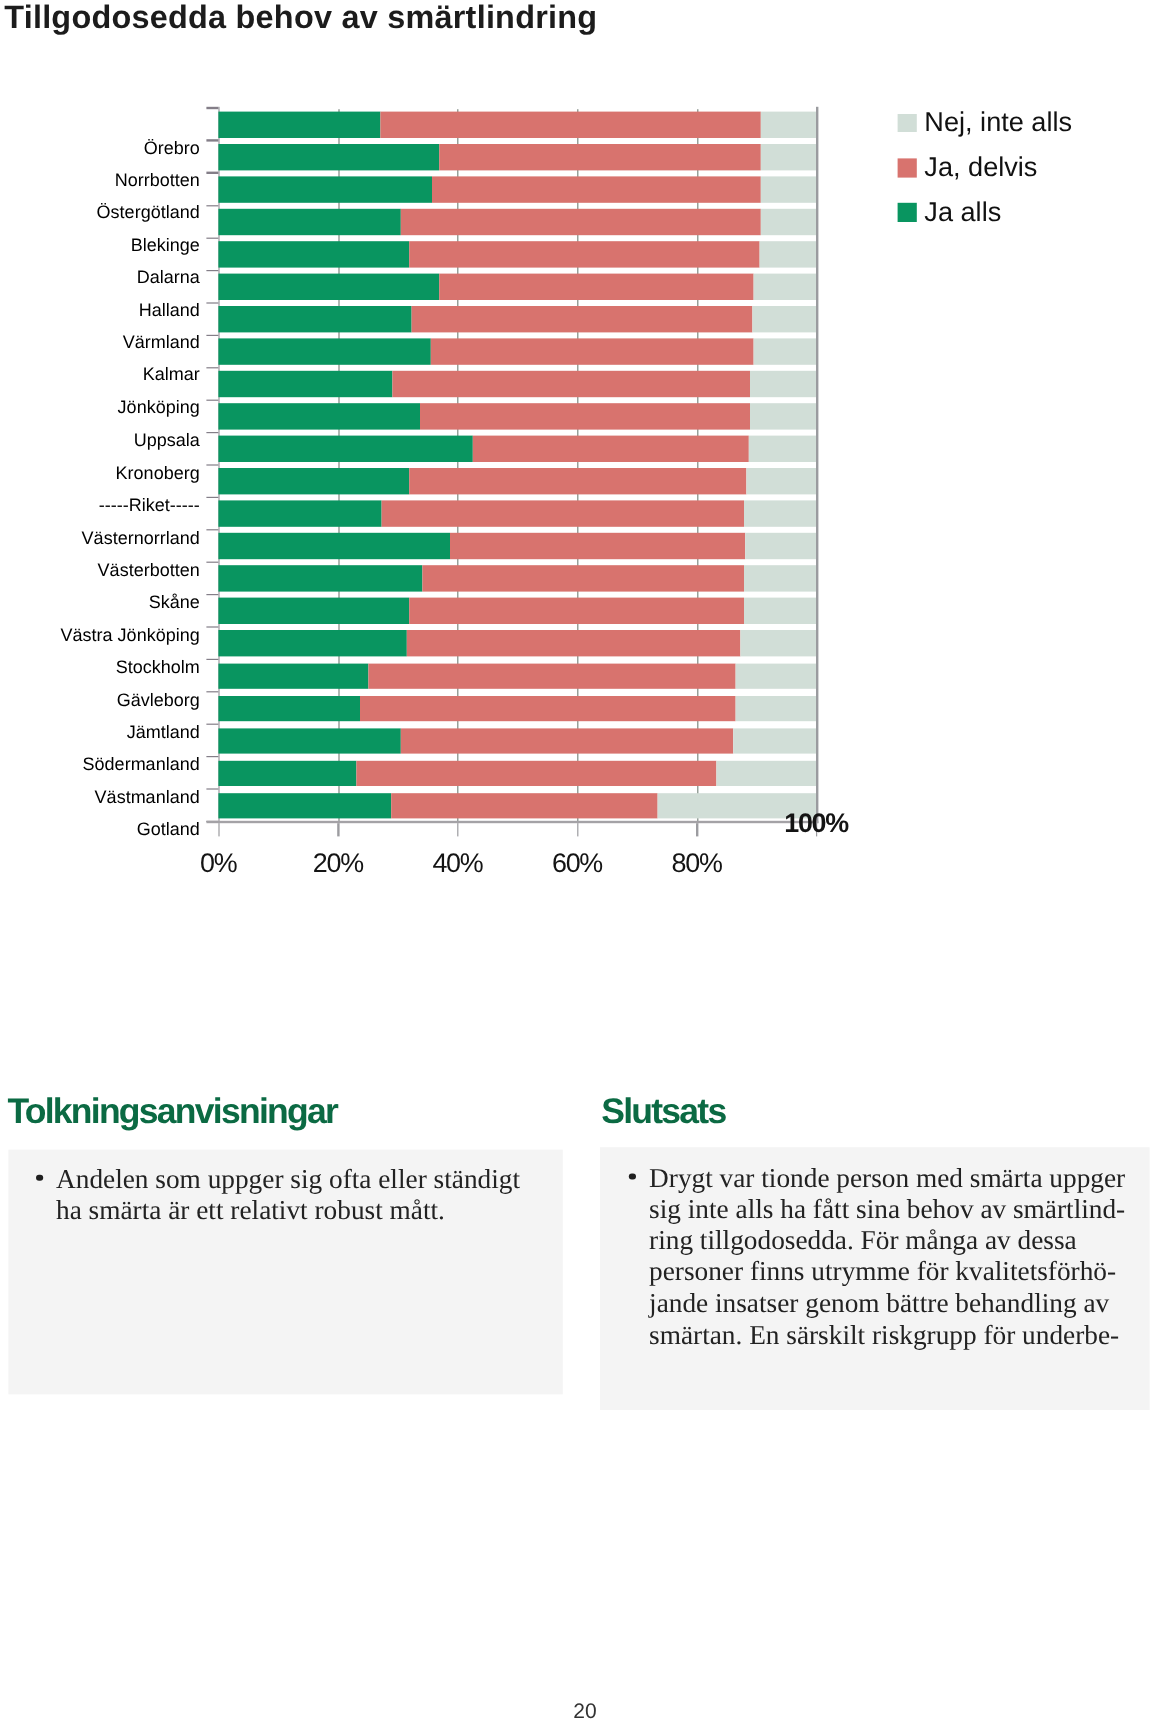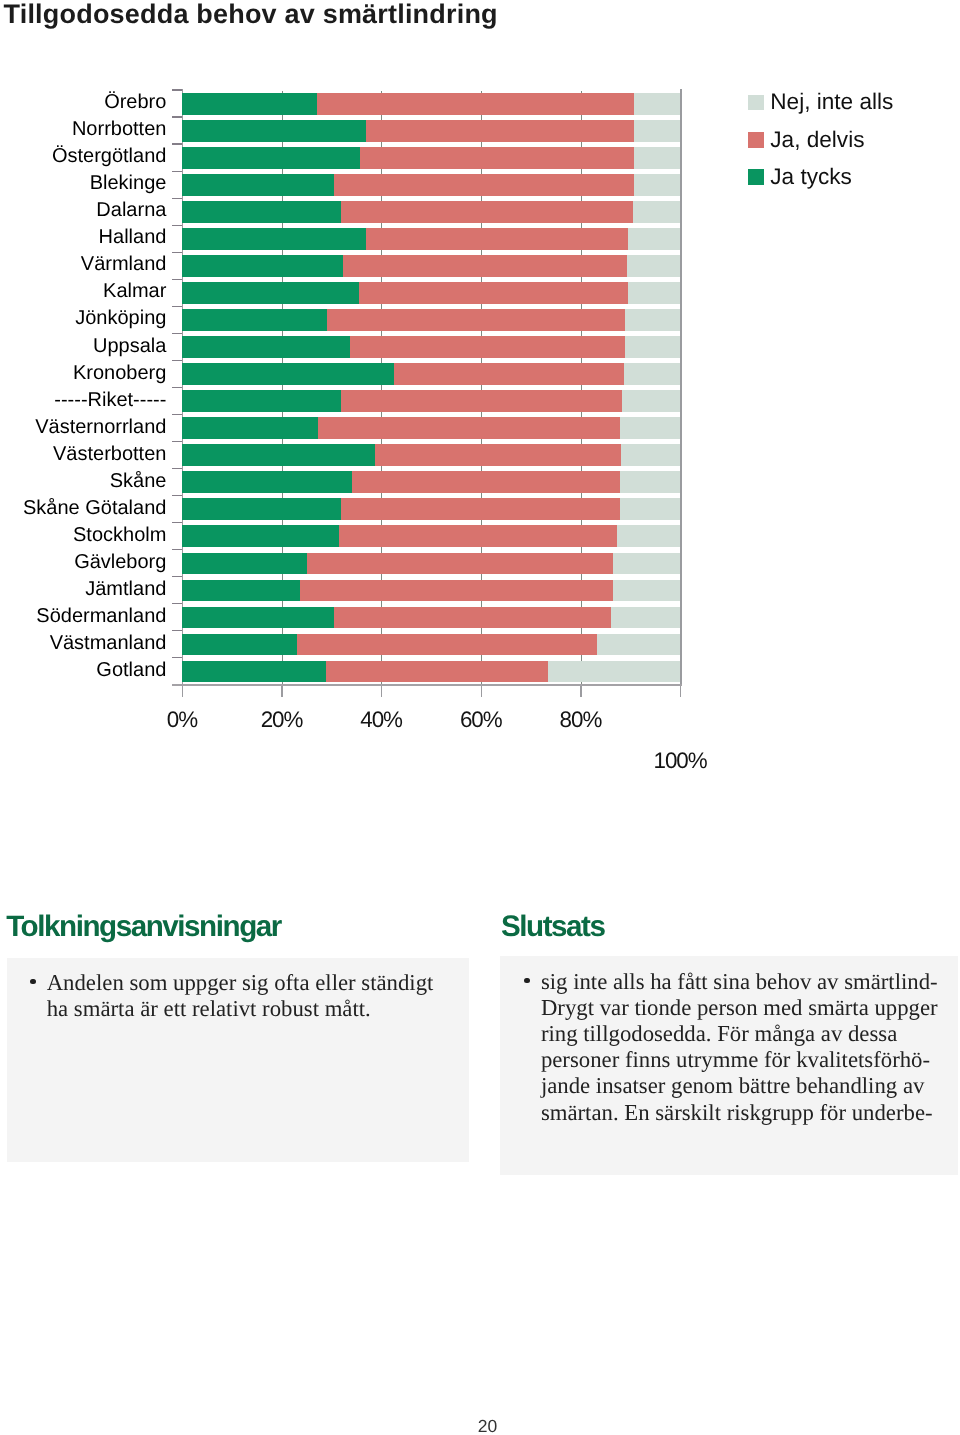--- a/index.html
+++ b/index.html
@@ -15,22 +15,22 @@
 
   
   #chart{position:absolute;left:0;top:0;width:960px;height:740px;}
   #plot{position:absolute;left:0;top:0;width:960px;height:740px;}
   .gridline{position:absolute;width:1px;background:#808080;}
   .axisline{position:absolute;background:#808080;}
   .tick{position:absolute;width:1px;background:#808080;}
   .ytick{position:absolute;height:1.4px;background:#847e88;}
   .bar{position:absolute;height:21.6px;}
   .seg{position:absolute;top:0;height:100%;}
-  .catlabel{position:absolute;font-size:20px;color:#000;text-align:right;white-space:nowrap;
-     font-family:"Liberation Sans",sans-serif;}
+  .catlabel{position:absolute;font-size:15px;color:#000;text-align:right;white-space:nowrap;
+     font-family:"Liberation Sans",sans-serif;margin-top:24px;}
   .xticklabel{position:absolute;font-size:22.4px;font-weight:400;color:#141414;text-align:center;
      letter-spacing:-1.05px;text-indent:-1.05px;font-family:"Liberation Sans",sans-serif;}
   .legend-swatch{position:absolute;width:15.4px;height:15.7px;}
   .legend-label{position:absolute;font-size:22.6px;color:#111;white-space:nowrap;
      font-family:"Liberation Sans",sans-serif;}
 
   
   #caption{position:absolute;left:5.5px;top:786px;width:952px;margin:0;
      font-family:"Liberation Serif",serif;font-size:19.2px;line-height:25.2px;
      font-style:italic;color:#1d1d1d;text-align:left;}
@@ -169,21 +169,21 @@
           <div class="seg" style="left:437.92px;width:60.28px;background:#d1ded7;"></div>
         </div>
         <div class="ytick" style="left:171.80px;top:467.85px;width:10.6px;"></div>
         <div class="catlabel" style="right:793.60px;top:469.66px;">Skåne</div>
         <div class="bar" style="left:182.40px;top:498.44px;width:498.20px;">
           <div class="seg" style="left:0.00px;width:158.43px;background:#099560;"></div>
           <div class="seg" style="left:158.43px;width:278.99px;background:#d8736e;"></div>
           <div class="seg" style="left:437.42px;width:60.78px;background:#d1ded7;"></div>
         </div>
         <div class="ytick" style="left:171.80px;top:494.88px;width:10.6px;"></div>
-        <div class="catlabel" style="right:793.60px;top:496.69px;">Skåne Götaland</div>
+        <div class="catlabel" style="right:793.60px;top:496.69px;">Västra Jönköping</div>
         <div class="bar" style="left:182.40px;top:525.47px;width:498.20px;">
           <div class="seg" style="left:0.00px;width:156.43px;background:#099560;"></div>
           <div class="seg" style="left:156.43px;width:278.00px;background:#d8736e;"></div>
           <div class="seg" style="left:434.43px;width:63.77px;background:#d1ded7;"></div>
         </div>
         <div class="ytick" style="left:171.80px;top:521.91px;width:10.6px;"></div>
         <div class="catlabel" style="right:793.60px;top:523.72px;">Stockholm</div>
         <div class="bar" style="left:182.40px;top:552.51px;width:498.20px;">
           <div class="seg" style="left:0.00px;width:125.05px;background:#099560;"></div>
           <div class="seg" style="left:125.05px;width:305.89px;background:#d8736e;"></div>
@@ -226,50 +226,50 @@
         <div class="xticklabel" style="left:122.40px;top:706.90px;width:120px;">0%</div>
         <div class="tick" style="left:281.49px;top:685.80px;width:1.1px;height:11px;background:#9c9ca0;"></div>
         <div class="xticklabel" style="left:222.04px;top:706.90px;width:120px;">20%</div>
         <div class="tick" style="left:381.13px;top:685.80px;width:1.1px;height:11px;background:#9c9ca0;"></div>
         <div class="xticklabel" style="left:321.68px;top:706.90px;width:120px;">40%</div>
         <div class="tick" style="left:480.77px;top:685.80px;width:1.1px;height:11px;background:#9c9ca0;"></div>
         <div class="xticklabel" style="left:421.32px;top:706.90px;width:120px;">60%</div>
         <div class="tick" style="left:580.41px;top:685.80px;width:1.1px;height:11px;background:#9c9ca0;"></div>
         <div class="xticklabel" style="left:520.96px;top:706.90px;width:120px;">80%</div>
         <div class="tick" style="left:680.05px;top:685.80px;width:1.1px;height:11px;background:#9c9ca0;"></div>
-        <div class="xticklabel" style="left:620.60px;top:748px;width:120px;">100%</div>
+        <div class="xticklabel" style="left:620.60px;top:673px;width:120px;font-weight:bold;">100%</div>
       </div>
     <div id="legend">
         <div class="legend-swatch" style="left:748.3px;top:94.70px;background:#d1ded7;"></div>
         <div class="legend-label" style="left:770.30px;top:89.40px;">Nej, inte alls</div>
         <div class="legend-swatch" style="left:748.3px;top:132.00px;background:#d8736e;"></div>
         <div class="legend-label" style="left:770.30px;top:126.70px;">Ja, delvis</div>
         <div class="legend-swatch" style="left:748.3px;top:169.30px;background:#099560;"></div>
-        <div class="legend-label" style="left:770.30px;top:164.00px;">Ja tycks</div>
+        <div class="legend-label" style="left:770.30px;top:164.00px;">Ja alls</div>
       </div>
   </div>
 
 
   <h2 class="col-heading" id="heading-0" style="left: 6.2px; top: 912px;">Tolkningsanvisningar</h2>
   <div class="box" id="box-0" style="left: 6.5px; top: 958px; width: 462px; height: 204px;"></div>
   <div class="bullets" id="bullets-0" style="left: 30.3px; top: 969.6px; width: 418px;">
       <div class="bullet">
         <span class="dot"></span>
         <div class="tline">Andelen som uppger sig ofta eller ständigt</div>
         <div class="tline">ha smärta är ett relativt robust mått.</div>
       </div>
     </div>
 
   <h2 class="col-heading" id="heading-1" style="left: 501px; top: 912px;">Slutsats</h2>
   <div class="box" id="box-1" style="left: 500px; top: 955.9px; width: 457.5px; height: 219px;"></div>
   <div class="bullets" id="bullets-1" style="left: 524.5px; top: 968.6px; width: 413px;">
       <div class="bullet">
         <span class="dot"></span>
+        <div class="tline">Drygt var tionde person med smärta uppger</div>
         <div class="tline">sig inte alls ha fått sina behov av smärtlind-</div>
-        <div class="tline">Drygt var tionde person med smärta uppger</div>
         <div class="tline">ring tillgodosedda. För många av dessa</div>
         <div class="tline">personer finns utrymme för kvalitetsförhö-</div>
         <div class="tline">jande insatser genom bättre behandling av</div>
         <div class="tline">smärtan. En särskilt riskgrupp för underbe-</div>
       </div>
     </div>
 
   <div id="pageno">20</div>
 </div>
 

